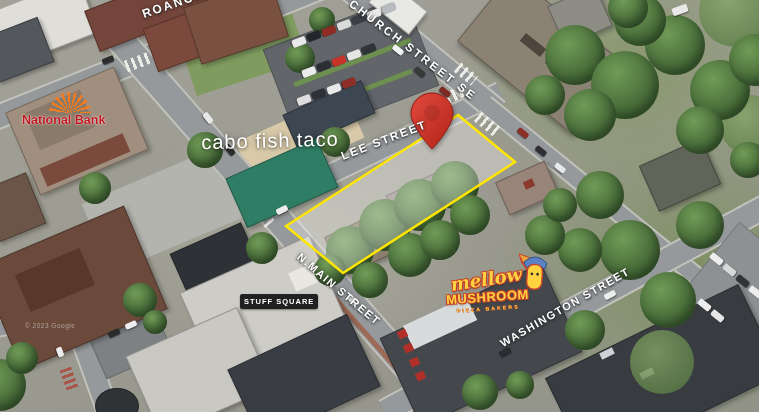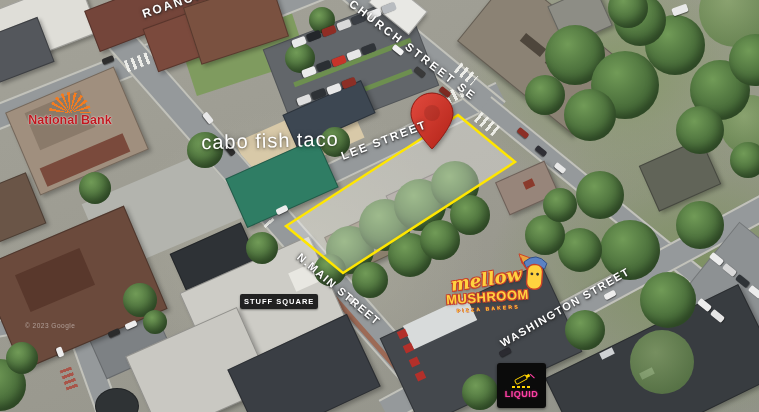--- a/index.html
+++ b/index.html
@@ -16,21 +16,21 @@
   .bd{border:1px solid rgba(0,0,0,.28);box-shadow:2px 3px 4px rgba(0,0,0,.28);box-sizing:border-box;}
   .rnd{border-radius:50%;border:1px solid rgba(0,0,0,.3);}
   .cw{background:repeating-linear-gradient(90deg,#f3f3ee 0 3px,rgba(0,0,0,0) 3px 7px);opacity:.92;}
   .cwr{background:repeating-linear-gradient(90deg,#a8564a 0 3px,rgba(0,0,0,0) 3px 6px);}
   .tr{border-radius:50%;background:radial-gradient(circle at 38% 32%,#719b57,#3e6132 72%);box-shadow:inset -4px -5px 8px rgba(0,0,0,.28);}
   .gr{border-radius:50%;background:radial-gradient(circle at 40% 35%,#86a468,#5e7f47 75%);opacity:.8;}
   .car{border-radius:2px;box-shadow:0 1px 1px rgba(0,0,0,.45);}
   .slabel{position:absolute;transform:translate(-50%,-50%) rotate(var(--r,0deg));color:#fff;font-weight:bold;white-space:nowrap;
     text-shadow:0 1px 2px rgba(30,30,30,.95),0 0 4px rgba(30,30,30,.55);z-index:30;}
   .wm{position:absolute;font-size:6.5px;color:rgba(255,255,255,.45);letter-spacing:.5px;z-index:12;}
-  .nb{width:96px;text-align:center;z-index:31;}
+  .nb{width:96px;text-align:left;z-index:31;}
   .nb-burst{width:42px;height:21px;margin:0 auto;border-radius:42px 42px 0 0;
     background:repeating-conic-gradient(from -84deg at 50% 100%,#f47c20 0 8deg,rgba(0,0,0,0) 8deg 19deg);}
   .nb-text{font-weight:bold;font-size:12.5px;line-height:1.05;color:#c0181f;
     text-shadow:0 0 2px rgba(255,255,255,.7),0 0 1px rgba(255,255,255,.85);margin-top:1px;}
   .cabo{transform:translate(-50%,-50%) rotate(-1.5deg);font-size:20px;color:#fff;letter-spacing:1px;white-space:nowrap;
     text-shadow:0 1px 3px rgba(0,0,0,.55),0 0 6px rgba(0,0,0,.3);z-index:31;}
   .rally{transform:translate(-50%,-50%);text-align:center;z-index:31;color:#2e2b26;white-space:nowrap;}
   .rally-main{font-family:"Liberation Serif",serif;font-weight:bold;font-size:15px;letter-spacing:4px;
     text-shadow:0 1px 1px rgba(255,255,255,.3);}
   .rally-tag{font-weight:bold;font-size:6.5px;letter-spacing:3.5px;margin-top:1px;}
@@ -237,26 +237,15 @@
       <rect x="12" y="16" width="16" height="26" rx="7" fill="#ffd23f" stroke="#c8412b" stroke-width="1.5"></rect>
       <circle cx="17" cy="26" r="1.5" fill="#333"></circle>
         <circle cx="23" cy="26" r="1.5" fill="#333"></circle>
       <path d="M12 22 Q6 16 4 10" stroke="#c8412b" stroke-width="1.5" fill="none"></path>
     </svg>
     <div class="mm-script">mellow</div>
     <div class="mm-main">MUSHROOM</div>
     <div class="mm-tag">PIZZA BAKERS</div>
   </div>
 
-  <div class="abs lq" style="left:497px;top:363px;">
-    <svg width="26" height="13" viewBox="0 0 26 14">
-      <g transform="rotate(-28 13 7)">
-        <rect x="5" y="5" width="13" height="5" rx="1.5" fill="#0b0b0b" stroke="#ffd400" stroke-width="1"></rect>
-        <rect x="18" y="6" width="4" height="3" fill="#ffd400"></rect>
-        <path d="M23 7 L25 13" stroke="#ff3fa4" stroke-width="1.2"></path>
-      </g>
-    </svg>
-    <div class="lq-dash"></div>
-    <div class="lq-text">LIQUID</div>
-  </div>
 
   <div class="wm" style="left:25px;top:322px;">© 2023 Google</div>
 </div>
 
 </body></html>

